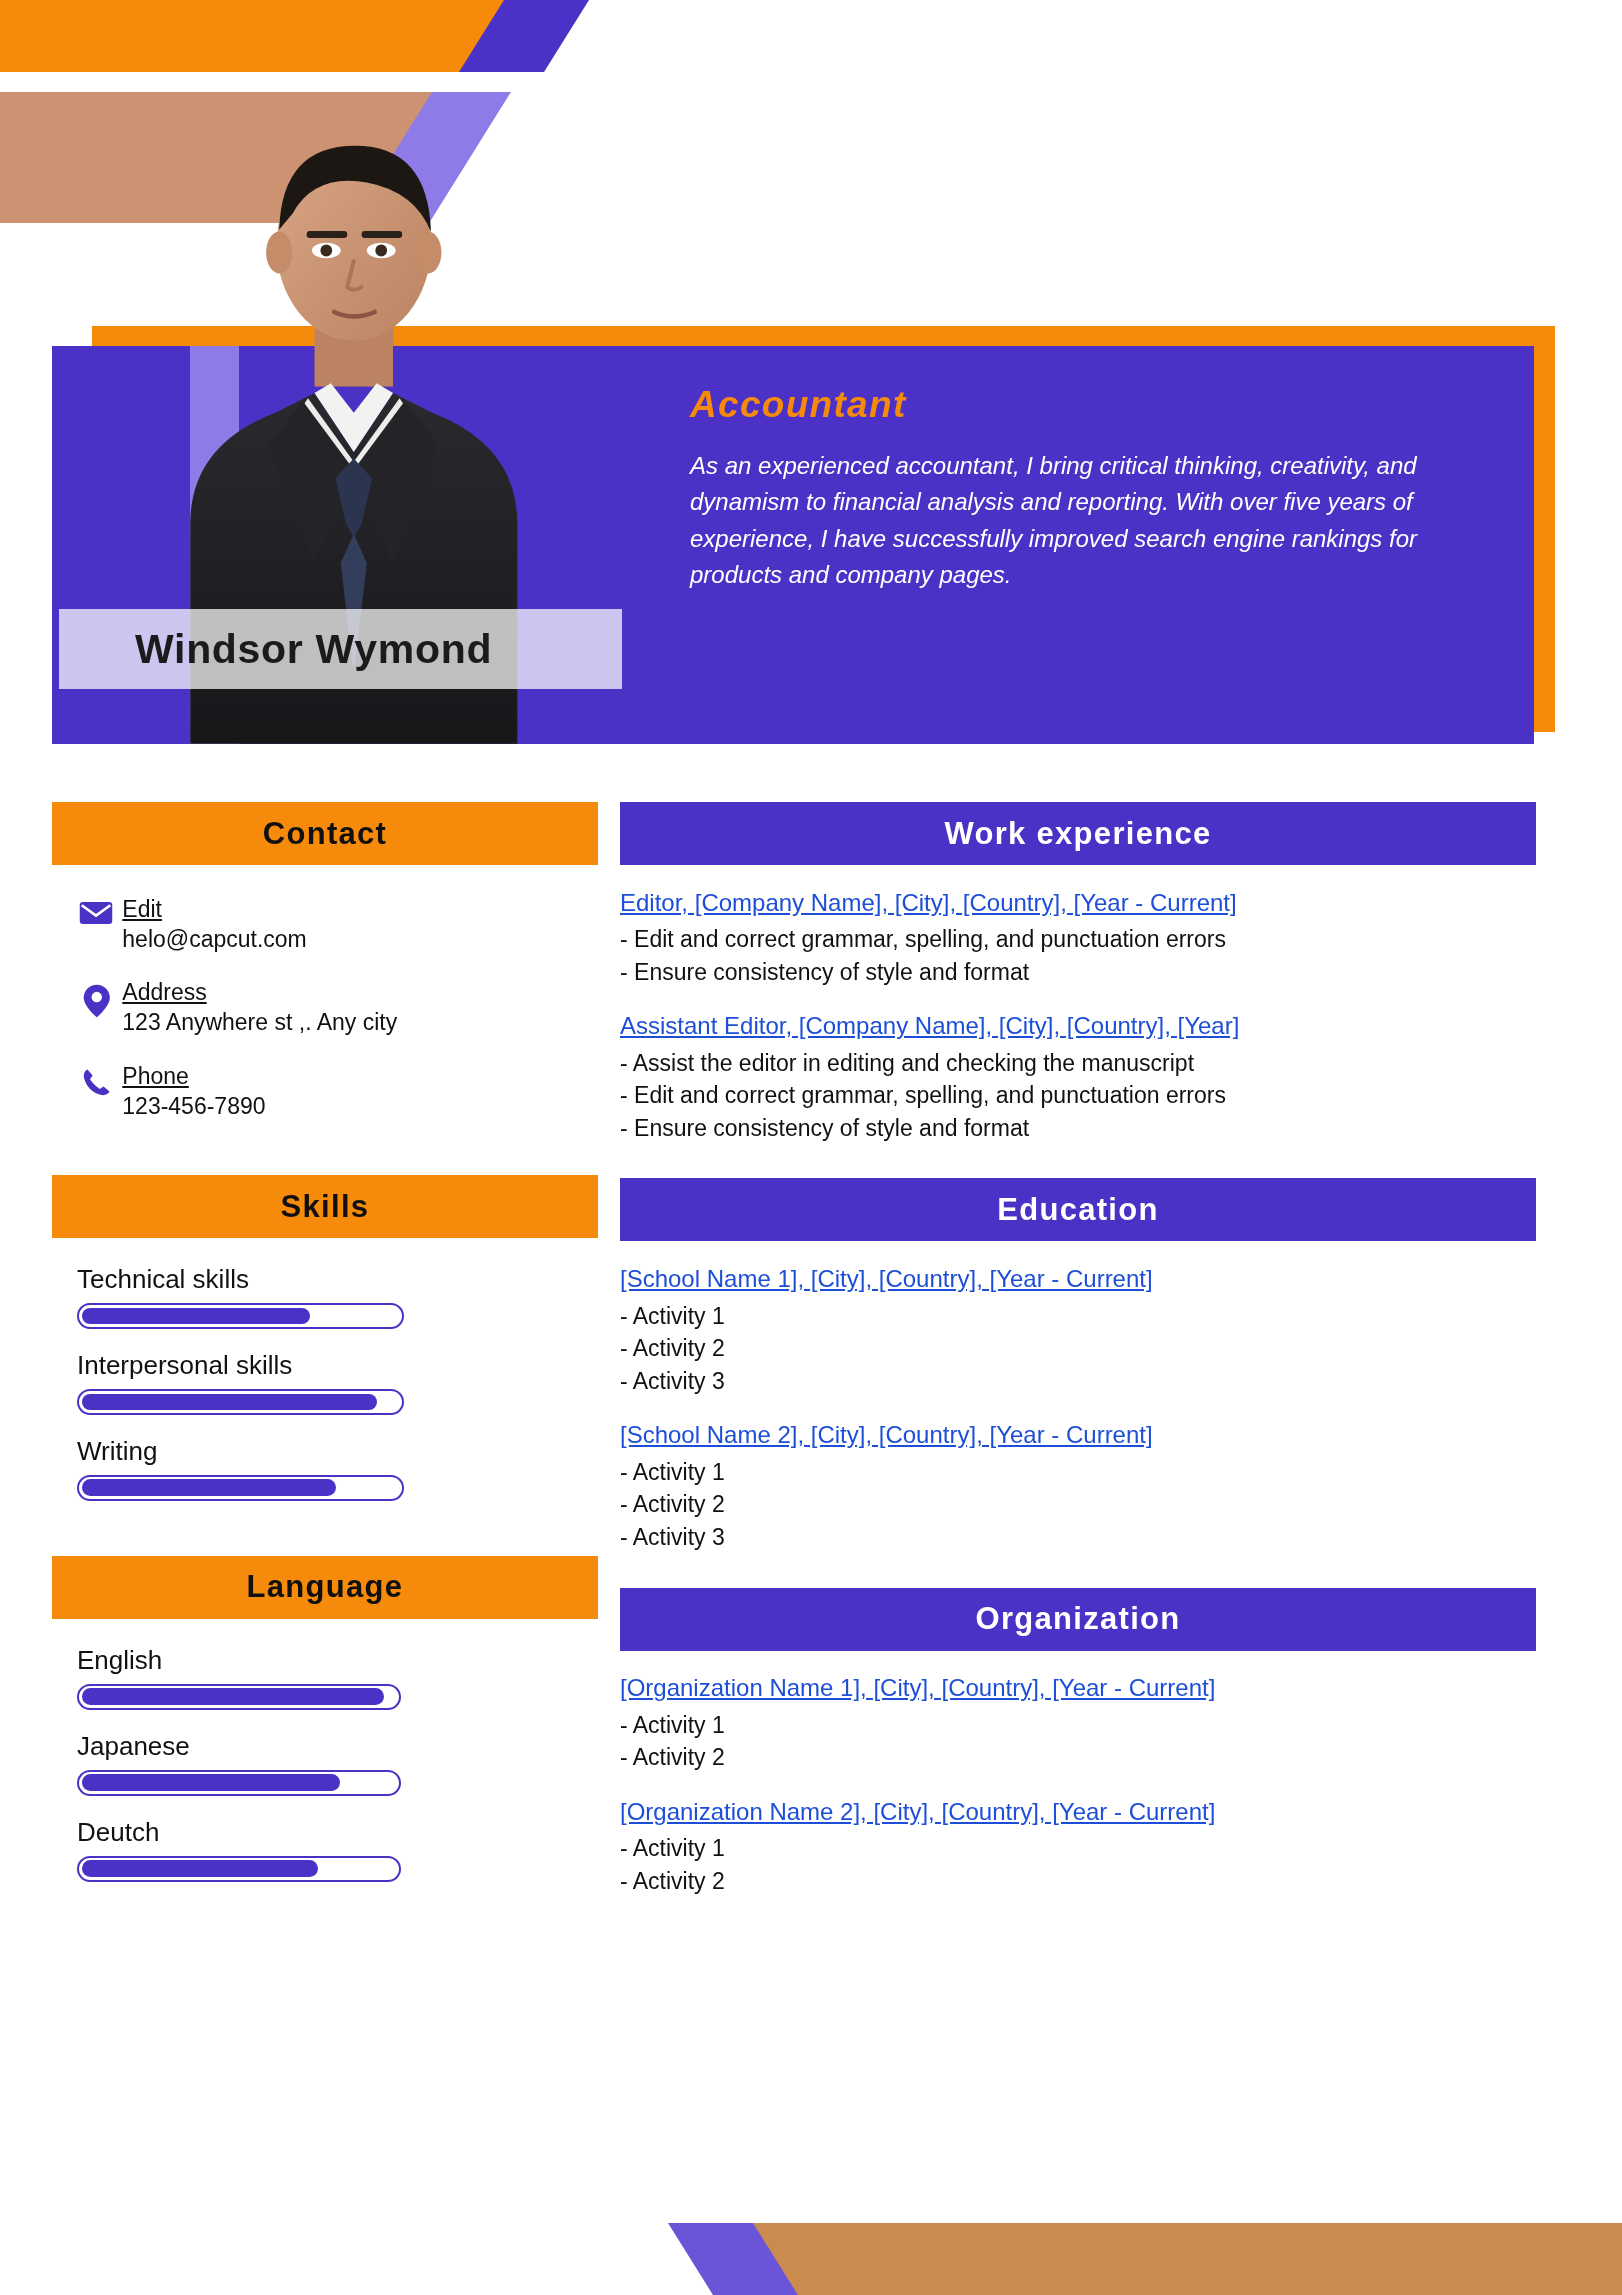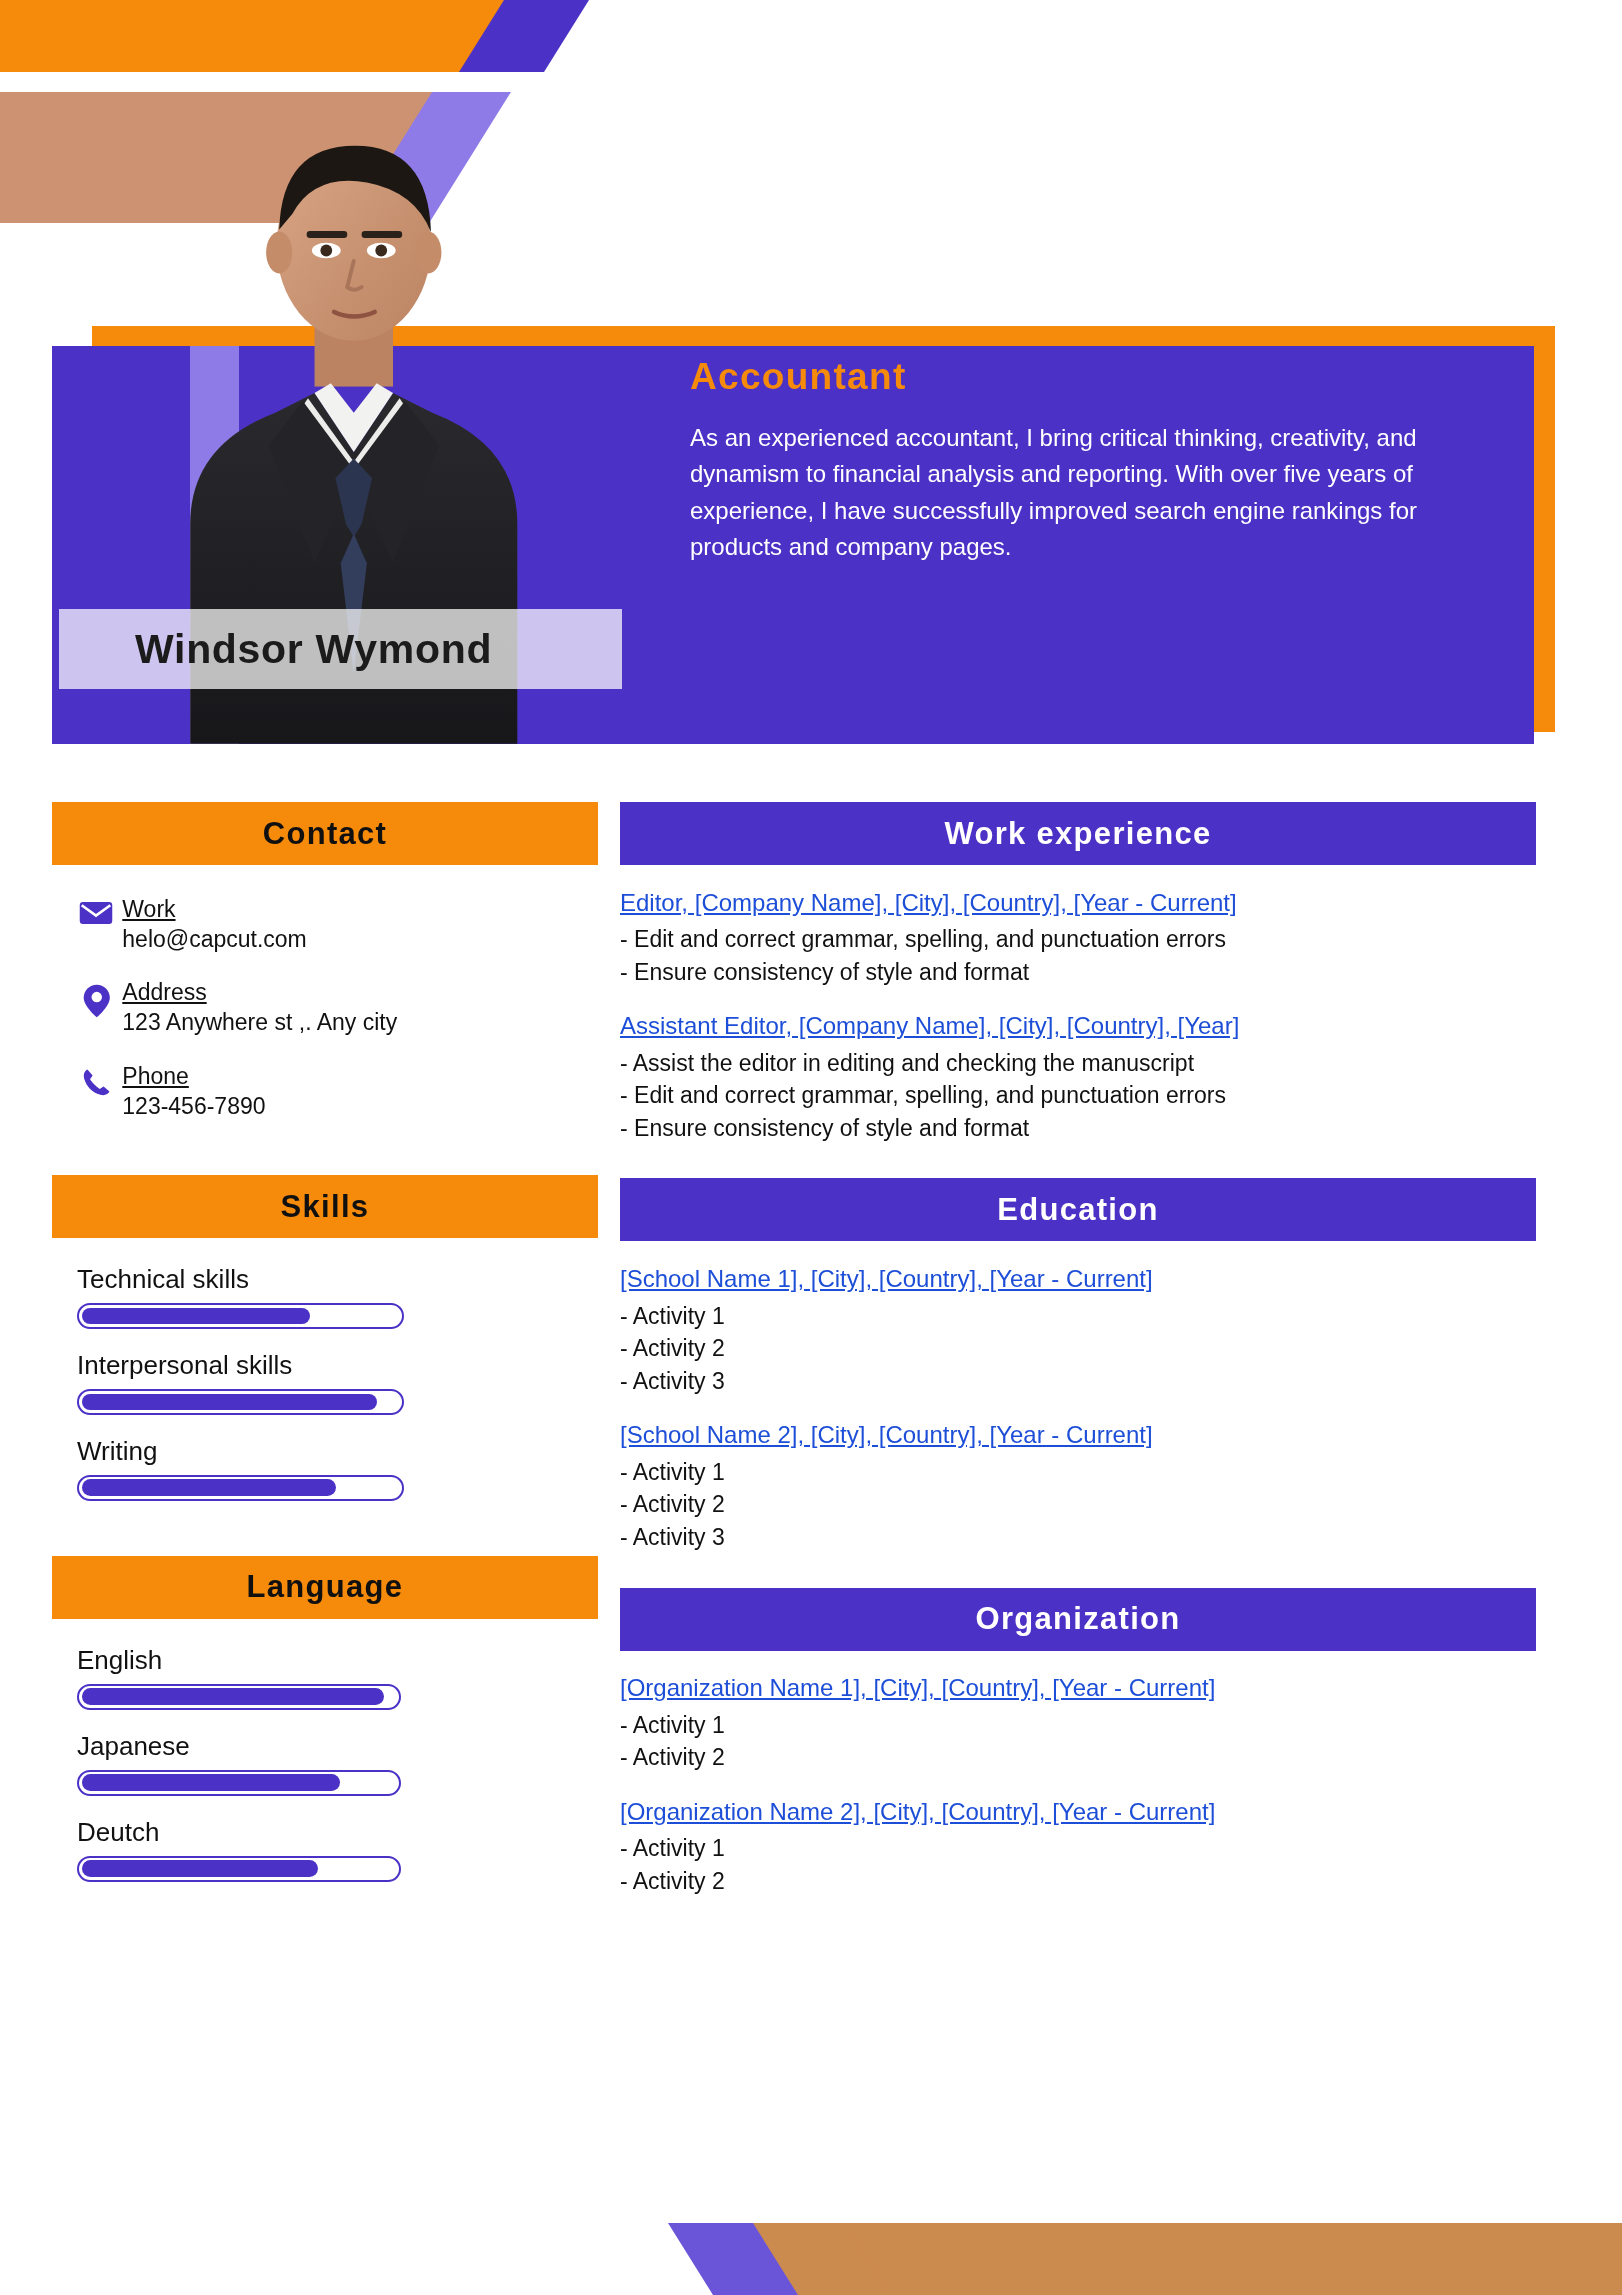--- a/index.html
+++ b/index.html
@@ -130,22 +130,23 @@
   .name-plate .name {
     font-size: 41px;
     font-weight: bold;
     color: #1b1b1b;
     letter-spacing: 0.7px;
     padding-left: 56px;
   }
 
   .hero-text {
     position: absolute;
-    left: 690px; top: 356px;
+    left: 690px; top: 384px;
     width: 798px;
+    font-style: italic;
   }
   .hero-title {
     color: #F58A0B;
     font-size: 37px;
     font-weight: bold;
     letter-spacing: 1.3px;
     margin-bottom: 22px;
   }
   .hero-summary {
     color: #ffffff;
@@ -323,21 +324,21 @@
   <div class="contact-list">
 
     <div class="contact-row">
       <div class="contact-icon">
         <svg width="34" height="26" viewBox="0 0 52 40">
             <rect x="1" y="3" width="50" height="34" rx="5" fill="#4B31C6"></rect>
             <path d="M4 8 L26 24 L48 8" fill="none" stroke="#ffffff" stroke-width="4"></path>
           </svg>
       </div>
       <div class="contact-body">
-        <div class="contact-label">Work</div>
+        <div class="contact-label">Edit</div>
         <div class="contact-value">helo@capcut.com</div>
       </div>
     </div>
 
     <div class="contact-row">
       <div class="contact-icon">
         <svg width="27.5" height="34" viewBox="0 0 42 52">
             <path d="M21 1 C10 1 1 10 1 21 C1 34 21 51 21 51 C21 51 41 34 41 21 C41 10 32 1 21 1 Z" fill="#4B31C6"></path>
             <circle cx="21" cy="20" r="8" fill="#ffffff"></circle>
           </svg>

